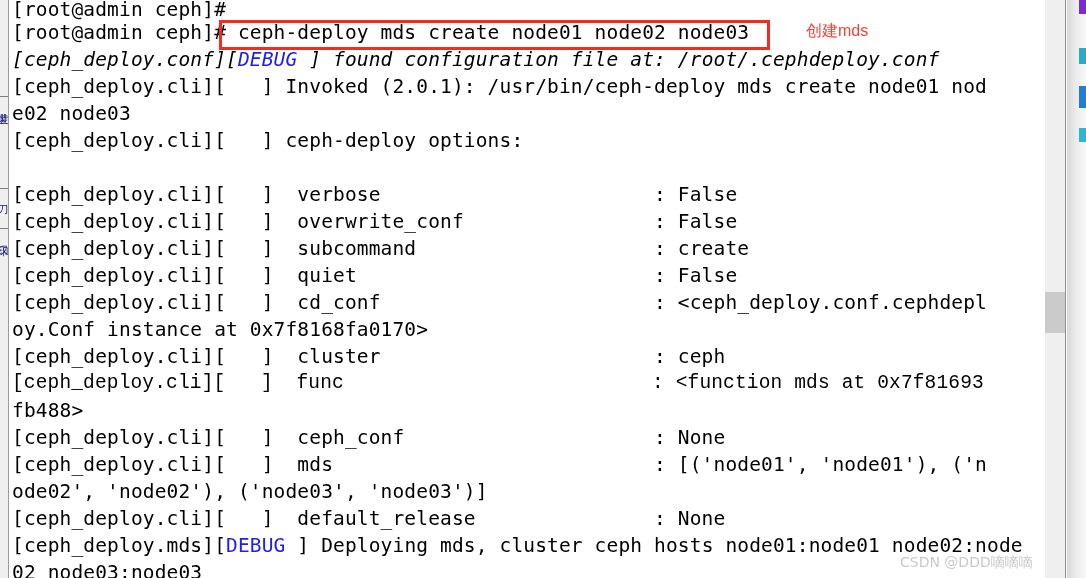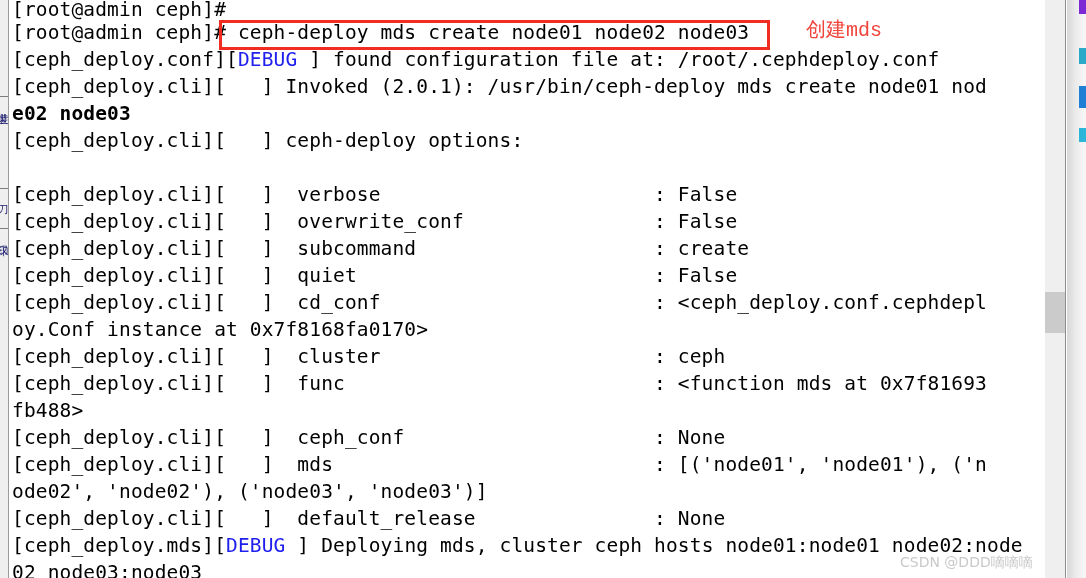--- a/index.html
+++ b/index.html
@@ -89,22 +89,22 @@
     box-sizing: border-box;
     background: transparent;
     pointer-events: none;
   }
 
   
   #annotation-label {
     position: absolute;
     left: 806px;
     top: 17px;
-    font-family: Liberation Mono, monospace;
-    font-size: 20px;
+    font-family: Liberation Sans, sans-serif;
+    font-size: 16px;
     line-height: 28px;
     color: #f2433a;
     white-space: pre;
   }
 
   
   #scrollbar {
     position: absolute;
     right: 0;
     top: 0;
@@ -169,32 +169,32 @@
       <div class="gutter-rule" style="top: 96px;"></div>
       <div class="gutter-tab" style="top: 196px;">刀</div>
       <div class="gutter-rule" style="top: 188px;"></div>
       <div class="gutter-tab" style="top: 236px;">印汉</div>
       <div class="gutter-rule" style="top: 228px;"></div>
     </div>
 
   <div id="terminal">
       <div class="line" style="top: -4px;"><span>[root@admin ceph]#</span></div>
       <div class="line" style="top: 19px;"><span>[root@admin ceph]# ceph-deploy mds create node01 node02 node03</span></div>
-      <div class="line" style="top: 46px;"><span>[ceph_deploy.conf][</span><span class="tok-debug">DEBUG</span><span> ] found configuration file at: /root/.cephdeploy.conf</span></div>
+      <div class="line" style="top: 46px; font-style: italic;"><span>[ceph_deploy.conf][</span><span class="tok-debug">DEBUG</span><span> ] found configuration file at: /root/.cephdeploy.conf</span></div>
       <div class="line" style="top: 73px;"><span>[ceph_deploy.cli][   ] Invoked (2.0.1): /usr/bin/ceph-deploy mds create node01 nod</span></div>
-      <div class="line" style="top: 100px; font-weight: bold;"><span>e02 node03</span></div>
+      <div class="line" style="top: 100px;"><span>e02 node03</span></div>
       <div class="line" style="top: 127px;"><span>[ceph_deploy.cli][   ] ceph-deploy options:</span></div>
       <div class="line" style="top: 208px;"><span>[ceph_deploy.cli][   ]  overwrite_conf                : False</span></div>
       <div class="line" style="top: 181px;"><span>[ceph_deploy.cli][   ]  verbose                       : False</span></div>
       <div class="line" style="top: 235px;"><span>[ceph_deploy.cli][   ]  subcommand                    : create</span></div>
       <div class="line" style="top: 262px;"><span>[ceph_deploy.cli][   ]  quiet                         : False</span></div>
       <div class="line" style="top: 289px;"><span>[ceph_deploy.cli][   ]  cd_conf                       : &lt;ceph_deploy.conf.cephdepl</span></div>
       <div class="line" style="top: 316px;"><span>oy.Conf instance at 0x7f8168fa0170&gt;</span></div>
       <div class="line" style="top: 343px;"><span>[ceph_deploy.cli][   ]  cluster                       : ceph</span></div>
-      <div class="line" style="top: 370px;"><span>[ceph_deploy.cli][   ]  func                          : &lt;function mds at 0x7f81693</span></div>
+      <div class="line" style="top: 370px; font-family: Liberation Mono, monospace;"><span>[ceph_deploy.cli][   ]  func                          : &lt;function mds at 0x7f81693</span></div>
       <div class="line" style="top: 397px;"><span>fb488&gt;</span></div>
       <div class="line" style="top: 424px;"><span>[ceph_deploy.cli][   ]  ceph_conf                     : None</span></div>
       <div class="line" style="top: 451px;"><span>[ceph_deploy.cli][   ]  mds                           : [('node01', 'node01'), ('n</span></div>
       <div class="line" style="top: 478px;"><span>ode02', 'node02'), ('node03', 'node03')]</span></div>
       <div class="line" style="top: 505px;"><span>[ceph_deploy.cli][   ]  default_release               : None</span></div>
       <div class="line" style="top: 532px;"><span>[ceph_deploy.mds][</span><span class="tok-debug">DEBUG</span><span> ] Deploying mds, cluster ceph hosts node01:node01 node02:node</span></div>
       <div class="line" style="top: 559px;"><span>02 node03:node03</span></div>
     </div>
 
   <div id="cmd-highlight-box" style="left: 219px; top: 20px; width: 551px; height: 30px;"></div>

